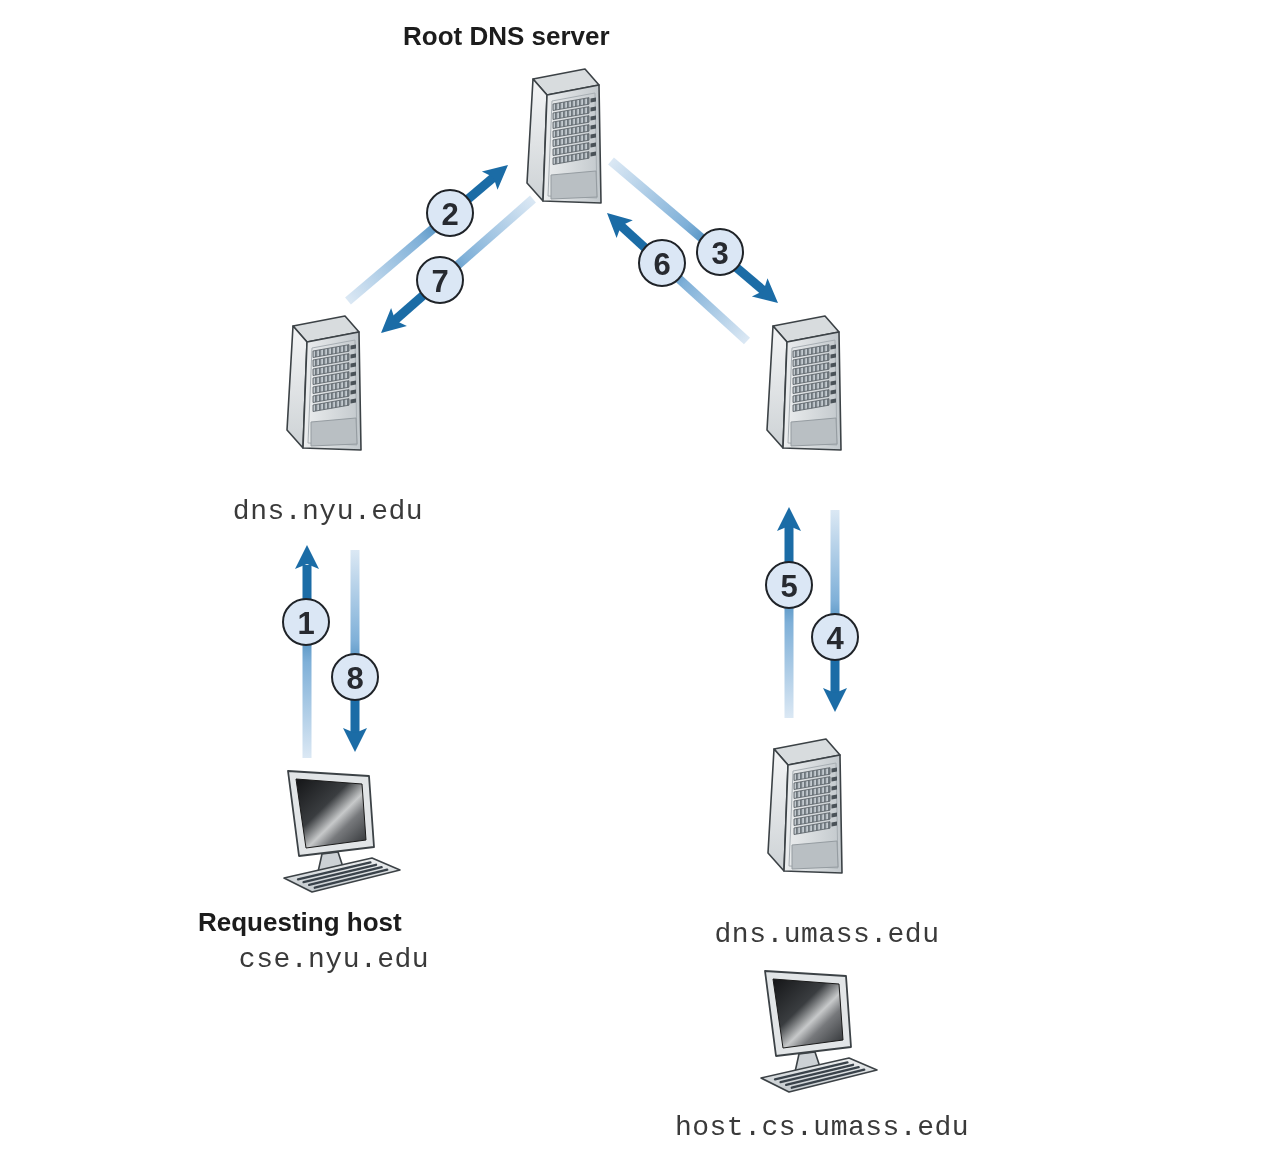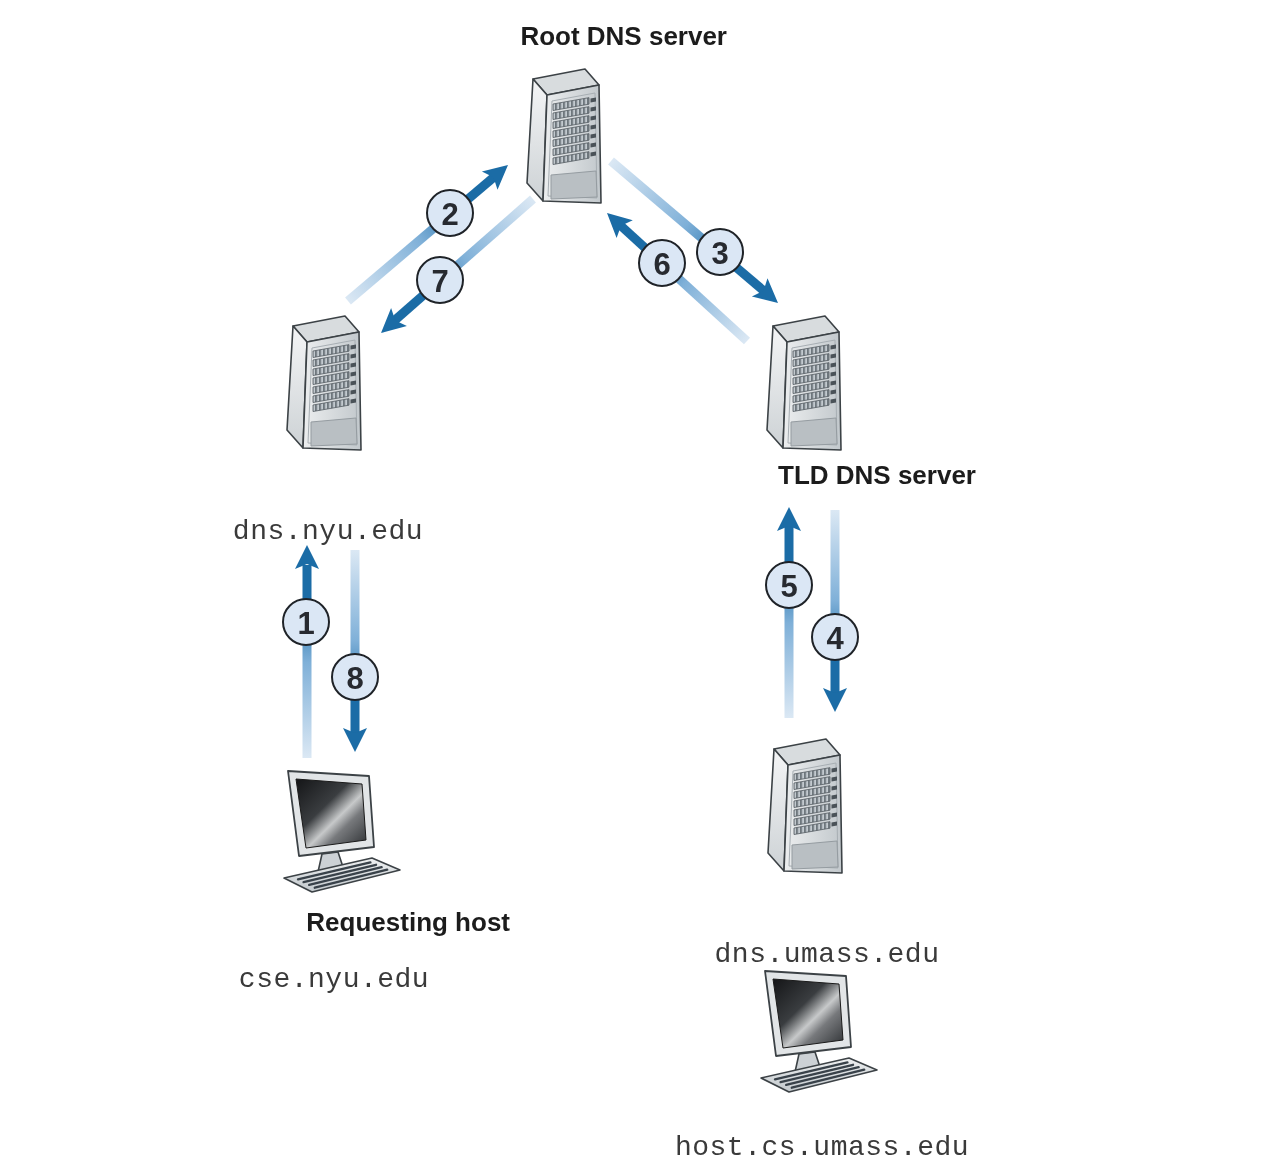--- a/index.html
+++ b/index.html
@@ -15,31 +15,30 @@
   html,body{margin:0;padding:0;background:var(--color-background);}
   .stage{
     position:relative;
     width:1263px;height:1157px;
     background:var(--color-background);
     overflow:hidden;
     font-family:"Liberation Sans",sans-serif;
   }
   .diagram-svg{position:absolute;left:0;top:0;z-index:1;}
   .label{
-    position:absolute;z-index:2;text-align:right;
+    position:absolute;z-index:2;text-align:left;
     color:var(--color-label-text);
     font-size:26px;font-weight:600;line-height:1.15;
     font-family:"Liberation Sans",sans-serif;
   }
   .hostname{
     position:absolute;z-index:2;text-align:center;
     color:var(--color-hostname-text);
     font-size:28px;font-weight:400;letter-spacing:0.5px;
     font-family:"Liberation Mono","DejaVu Sans Mono",monospace;
-    margin-top:20px;
   }
   .badge{
     position:absolute;z-index:3;box-sizing:border-box;
     width:48px;height:48px;border-radius:50%;
     background:var(--color-badge-fill);
     border:2.5px solid var(--color-badge-stroke);
     display:flex;align-items:center;justify-content:center;
   }
   .badge-num{
     font-size:31px;font-weight:600;color:var(--color-badge-number);
@@ -198,25 +197,24 @@
     <use href="#server-shape" transform="translate(759,306)"></use>
     <use href="#server-shape" transform="translate(760,729)"></use>
     <use href="#pc-shape" transform="translate(272,758)"></use>
     <use href="#pc-shape" transform="translate(749,958)"></use>
   </svg>
 
   <div class="label" style="left:403px;top:22px;width:324px">Root DNS server</div>
 
   <div class="hostname" style="left:168px;top:496px;width:320px">dns.nyu.edu</div>
 
-  <div class="label" style="left:656px;top:461px;width:320px">TLD DNS server</div>
 
   <div class="hostname" style="left:667px;top:919px;width:320px">dns.umass.edu</div>
 
-  <div class="label" style="left:190px;top:908px;width:320px">Requesting host</div>
+  <div class="label" style="left:198px;top:908px;width:320px">Requesting host</div>
   <div class="hostname" style="left:174px;top:944px;width:320px">cse.nyu.edu</div>
 
   <div class="hostname" style="left:652px;top:1112px;width:340px">host.cs.umass.edu</div>
 
   <div class="badge" style="left:282px;top:598px">
     <span class="badge-num">1</span>
   </div>
   <div class="badge" style="left:426px;top:189px">
     <span class="badge-num">2</span>
   </div>

